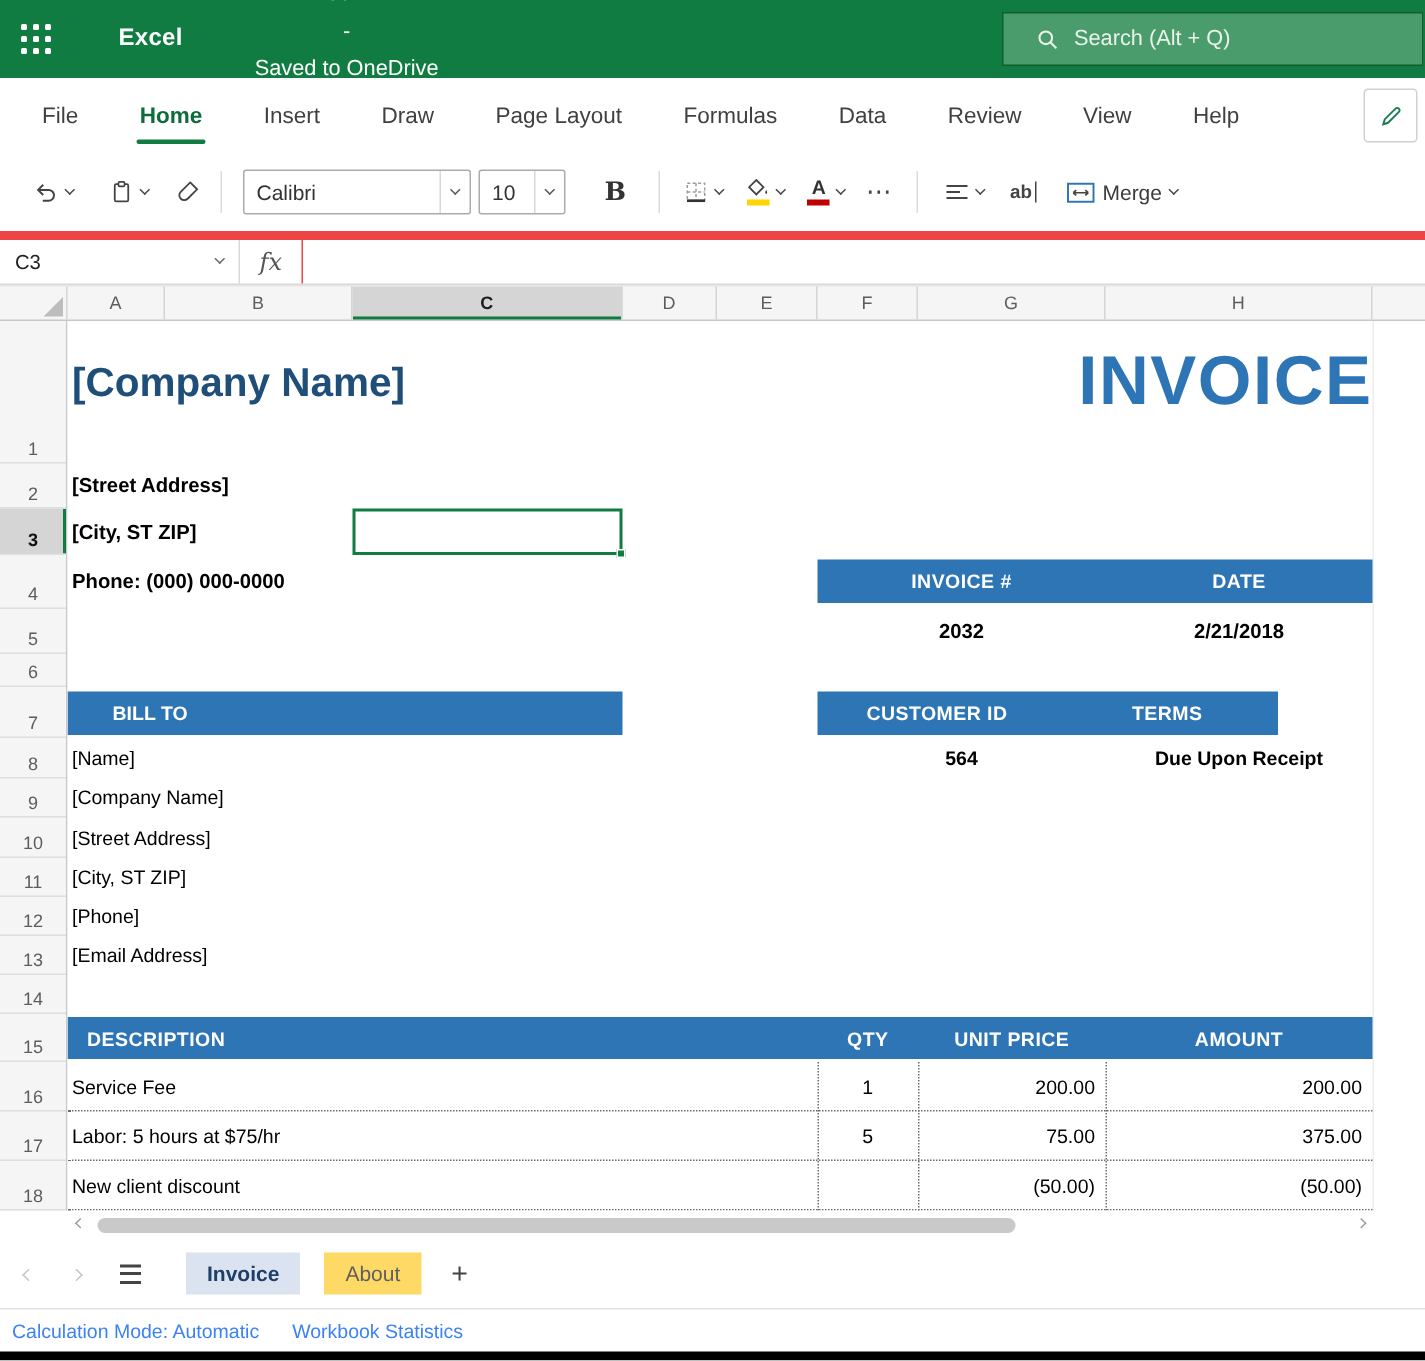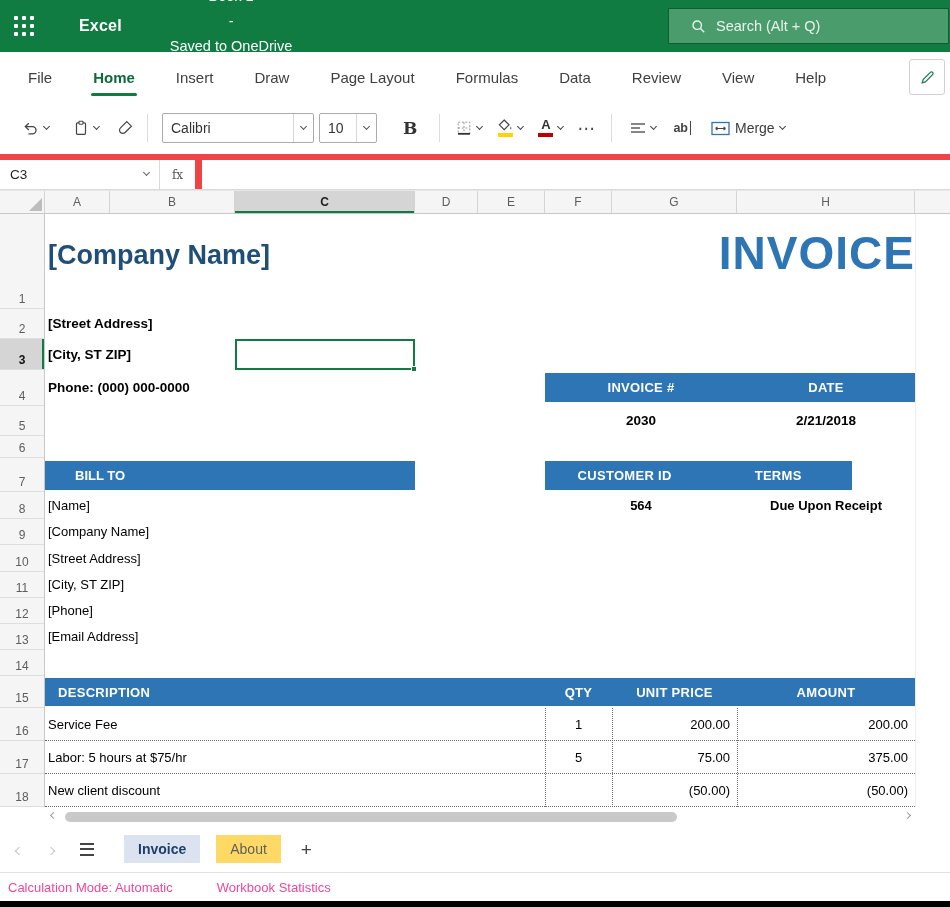--- a/index.html
+++ b/index.html
@@ -36,21 +36,21 @@
   .swatch { width:15px; height:3.5px; }
   .more-glyph { font-size:17px; color:#444; letter-spacing:1px; }
   .wrap-glyph { font-size:12.5px; color:#444; font-weight:600; border-right:1.3px solid #444; padding-right:2px; }
   .merge-label { font-size:14px; color:#3c3c3c; }
 
   
   .formulabar { position:absolute; left:0; top:160px; width:950px; height:30px; background:#fff; border-bottom:1px solid #d9d9d9; display:flex; align-items:stretch; }
   .namebox { width:160px; border-right:1px solid #d9d9d9; display:flex; align-items:center; font-size:13.5px; color:#222; cursor:pointer; }
   .namebox .ref { margin-left:10px; flex:1; }
   .namebox .chev { color:#666; margin-right:10px; }
-  .fxbtn { width:42px; display:grid; place-items:center; font-family:"DejaVu Serif","Liberation Serif",serif; font-size:12px; color:#555; border-right:7px solid #ef4444; cursor:pointer; }
+  .fxbtn { width:42px; display:grid; place-items:center; font-family:"DejaVu Serif","Liberation Serif",serif; font-style:italic; font-size:16px; color:#555; border-right:1px solid #ef4444; cursor:pointer; }
   .formula-input { flex:1; cursor:text; }
 
   
   .colheaders { position:absolute; left:0; top:190px; width:950px; height:24px; background:#f5f5f5; border-top:1px solid #e7e7e7; border-bottom:1px solid #c8c8c8; display:flex; font-size:12px; color:#5d5d5d; }
   .corner { width:45px; position:relative; border-right:1px solid #d4d4d4; cursor:pointer; }
   .corner::after { content:""; position:absolute; right:2px; bottom:2px; width:0; height:0; border-bottom:13px solid #bdbdbd; border-left:13px solid transparent; }
   .ch { display:flex; align-items:center; justify-content:center; border-right:1px solid #d4d4d4; cursor:pointer; }
   .ch.sel { background:#d5d5d5; color:#1c1c1c; font-weight:700; box-shadow:inset 0 -2px 0 #107C41; }
   .ch.filler { flex:1; border-right:none; }
   .rowheaders { position:absolute; left:0; top:214px; width:45px; background:#f5f5f5; border-right:1px solid #c8c8c8; font-size:12px; color:#5d5d5d; }
@@ -77,21 +77,21 @@
   .scroll-arrow { color:#9e9e9e; width:16px; display:grid; place-items:center; cursor:pointer; }
   .hthumb { position:absolute; left:20px; top:3px; width:612px; height:10px; background:#c9c9c9; border-radius:5px; cursor:grab; }
   .tabbar { position:absolute; left:0; top:832px; width:950px; height:34px; background:#fff; display:flex; align-items:center; padding-left:16px; }
   .tnav { color:#c5c5c5; margin-right:26px; cursor:default; }
   .hamb { display:flex; flex-direction:column; gap:3.5px; margin-right:26px; cursor:pointer; }
   .hamb i { display:block; width:14px; height:2px; background:#444; }
   .sheettab { height:28px; padding:0 14px; display:flex; align-items:center; font-size:14px; cursor:pointer; }
   .tab-invoice { margin-left:4px; background:#dbe3f0; color:#1f3f68; font-weight:600; }
   .tab-about { margin-left:16px; background:#FFD966; color:#5f5f5f; }
   .addsheet { margin-left:20px; font-size:19px; color:#444; cursor:pointer; line-height:1; }
-  .statusbar { position:absolute; left:0; top:872px; width:950px; height:29px; background:#fff; border-top:1px solid #e2e2e2; display:flex; align-items:center; gap:44px; padding-left:8px; font-size:13px; color:#ec4899; }
+  .statusbar { position:absolute; left:0; top:872px; width:950px; height:29px; background:#fff; border-top:1px solid #e2e2e2; display:flex; align-items:center; gap:22px; padding-left:8px; font-size:13px; color:#3b82f6; }
   .statusbar span { cursor:pointer; }
   .bottomstrip { position:absolute; left:0; top:901px; width:950px; height:6px; background:#000; }
 </style>
 </head>
 <body>
 
 <div class="app">
 
   <header class="topbar">
     <div class="waffle">
@@ -285,21 +285,21 @@
     <div class="abs" style="left:3px;top:156px;height:36px;line-height:36px;font-weight:700;font-size:13.5px">Phone: (000) 000-0000</div>
 
     <div class="selbox">
       <span class="handle"></span>
     </div>
 
     <div class="bluebar" style="left:500px;top:159px;width:370px;height:29px">
       <span class="bluecell" style="width:192px">INVOICE #</span>
       <span class="bluecell" style="width:178px">DATE</span>
     </div>
-    <div class="cellv" style="left:500px;top:192px;width:192px;height:30px;line-height:30px;font-size:13.5px">2030</div>
+    <div class="cellv" style="left:500px;top:192px;width:192px;height:30px;line-height:30px;font-size:13.5px">2032</div>
     <div class="cellv" style="left:692px;top:192px;width:178px;height:30px;line-height:30px;font-size:13.5px">2/21/2018</div>
 
     <div class="bluebar" style="left:0;top:247px;width:370px;height:29px;align-items:center;padding-left:30px">BILL TO</div>
     <div class="bluebar" style="left:500px;top:247px;width:307px;height:29px">
       <span class="bluecell" style="width:192px">CUSTOMER ID</span>
       <span class="bluecell" style="width:178px">TERMS</span>
     </div>
 
     <div class="abs" style="left:3px;top:278px;height:27px;line-height:27px">[Name]</div>
     <div class="cellv" style="left:500px;top:278px;width:192px;height:27px;line-height:27px">564</div>

